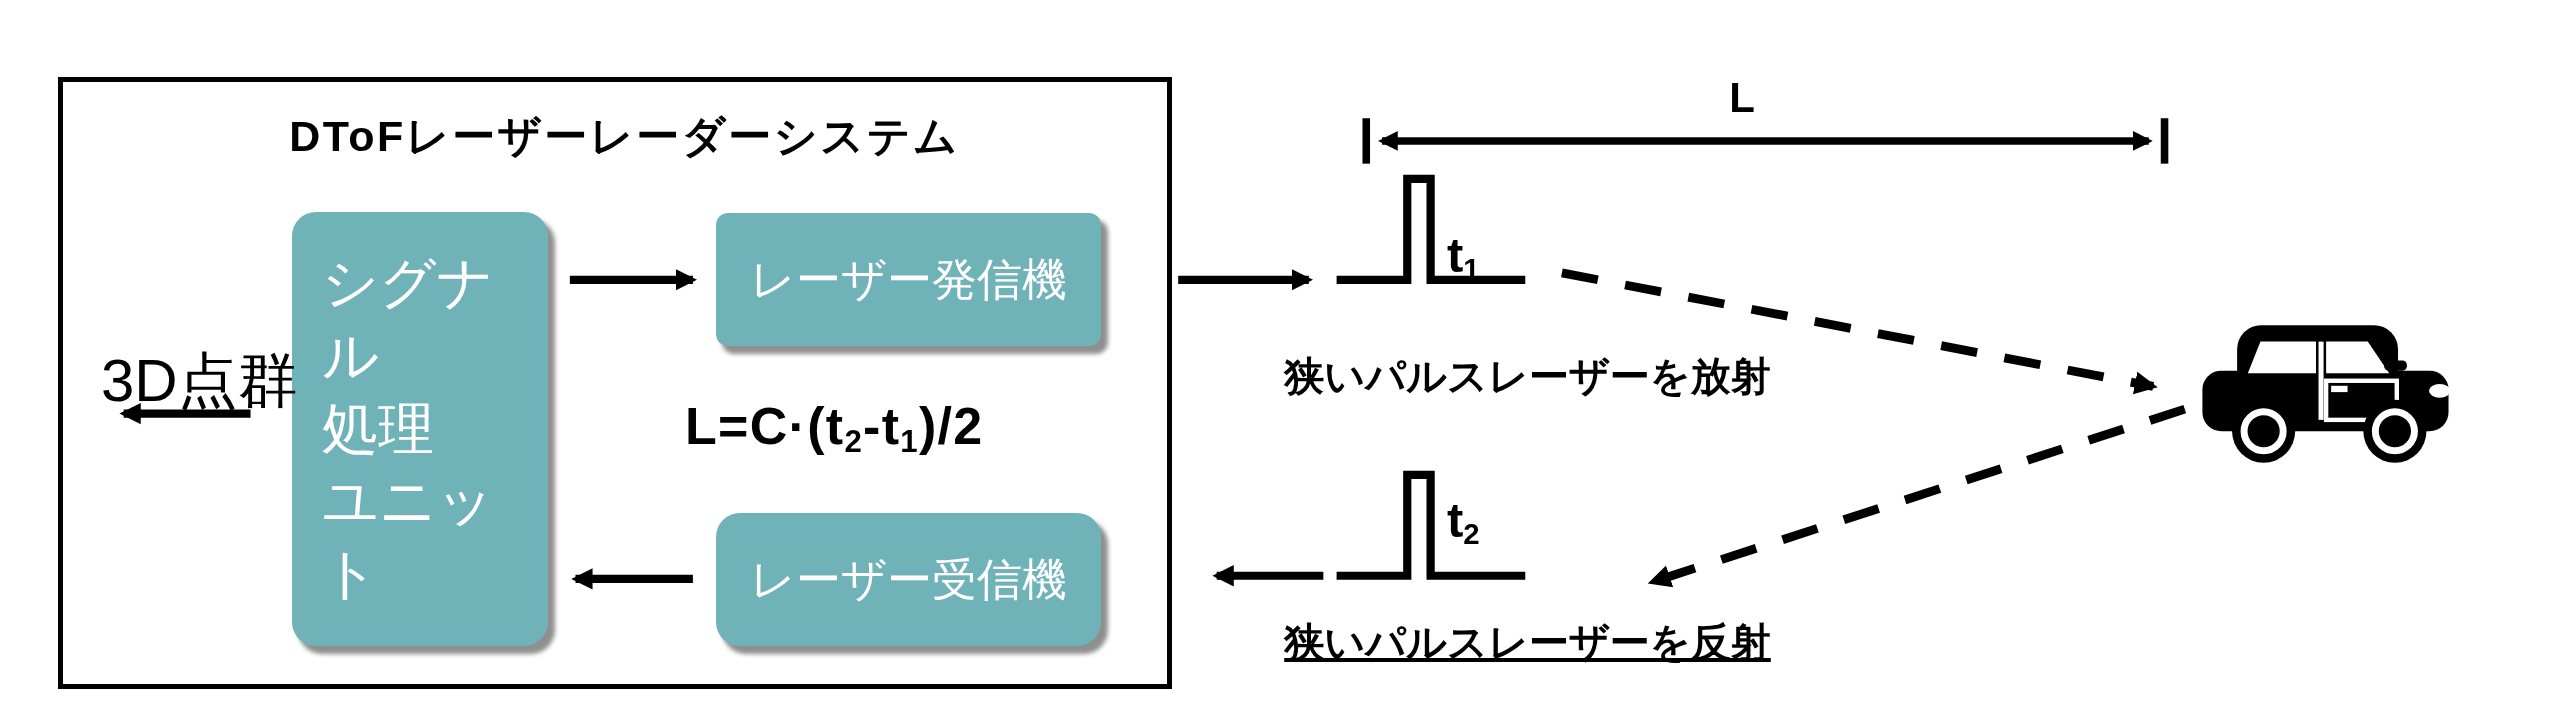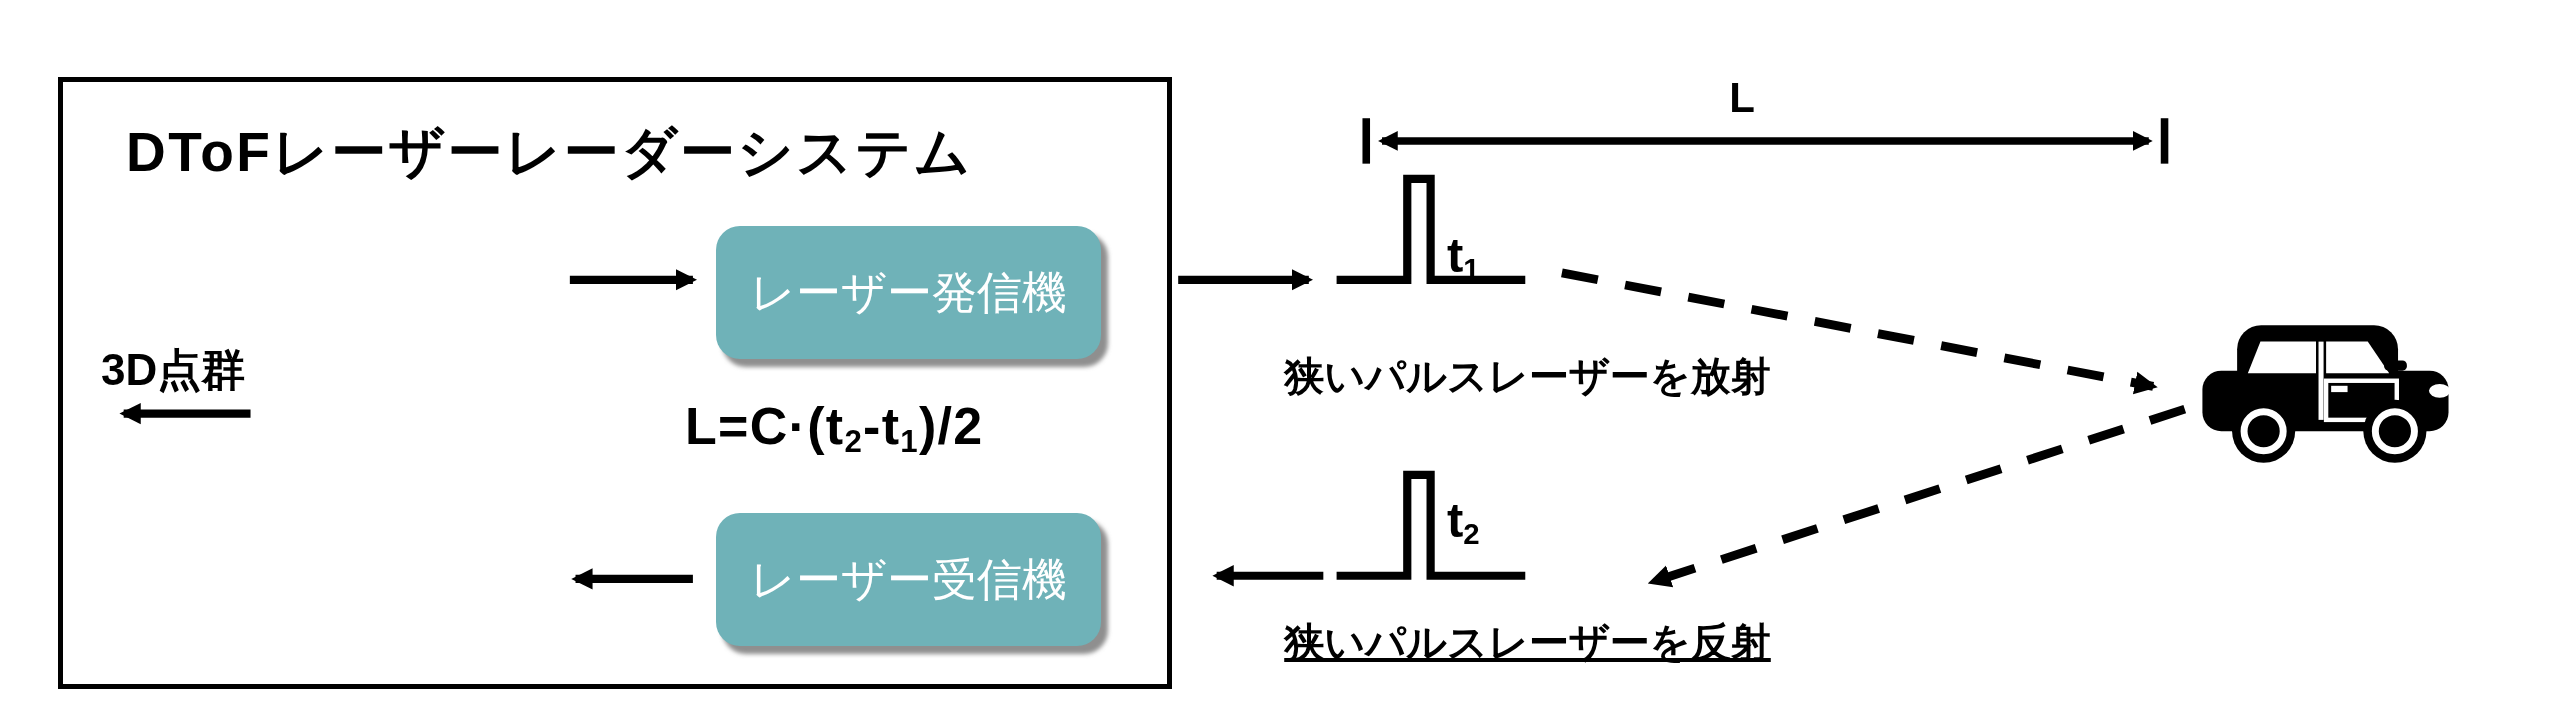--- a/index.html
+++ b/index.html
@@ -9,39 +9,39 @@
     font-family:"Liberation Sans","DejaVu Sans",sans-serif;
     color:var(--line,#000);
   }
   .overlay{position:absolute;left:0;top:0;width:2576px;height:723px;}
   .abs{position:absolute;}
   .system-box{
     left:58px;top:77px;width:1114px;height:612px;
     border:5.7px solid var(--line,#000);box-sizing:border-box;background:transparent;
   }
   .title{
-    left:126px;top:116px;width:997px;
-    font-size:55px;font-weight:700;letter-spacing:2.5px;white-space:nowrap;
+    left:126px;top:108px;width:997px;text-align:center;
+    font-size:43px;font-weight:700;letter-spacing:2.5px;white-space:nowrap;
   }
   .node{
     background:var(--module-fill,#6FB2B8);color:var(--module-text,#fff);
     border-radius:24px;box-shadow:6.3px 7.6px 4.4px rgba(95,95,95,.7);
     display:flex;align-items:center;justify-content:center;box-sizing:border-box;
   }
   .node-signal{
     left:292px;top:212px;width:256px;height:434px;
     justify-content:flex-start;padding-left:30px;
     font-size:56px;line-height:1.3;font-weight:500;
   }
   .node-small{left:716px;width:385px;height:133px;font-size:45px;font-weight:500;white-space:nowrap;}
-  .node-tx{top:226px;}
+  .node-tx{top:213px;border-radius:12px;}
   .node-rx{top:513px;}
   .formula{left:685px;top:396px;font-size:52px;font-weight:700;white-space:nowrap;letter-spacing:1.3px;}
   .formula sub,.tlabel sub{font-size:0.6em;line-height:0;vertical-align:-0.25em;}
-  .out-label{left:101px;top:341px;font-size:44px;font-weight:700;white-space:nowrap;}
+  .out-label{left:101px;top:341px;font-size:60px;font-weight:400;white-space:nowrap;}
   .caption{width:543px;text-align:center;font-size:40px;font-weight:700;white-space:nowrap;}
   .cap-emit{left:1256px;top:318px;margin-top:31px;}
   .cap-reflect{left:1256px;top:615px;text-decoration:underline;}
   .tlabel{font-size:49px;font-weight:700;}
   .t1{left:1447px;top:199px;margin-top:28px;}
   .t2{left:1447px;top:492px;}
   .dist-label{left:1704px;top:74px;width:76px;text-align:center;font-size:42px;font-weight:700;}
   .stroke{stroke:var(--line,#000);fill:none;}
 </style>
 </head>
@@ -92,20 +92,27 @@
       <circle cx="97" cy="168" r="31" fill="none" stroke="#fff" stroke-width="11"></circle>
       <circle cx="305" cy="168" r="50" fill="#000"></circle>
       <circle cx="305" cy="168" r="31" fill="none" stroke="#fff" stroke-width="11"></circle>
     </g>
   </svg>
 
   <div class="abs system-box"></div>
 
   <div class="abs title">DToFレーザーレーダーシステム</div>
 
+  <div class="abs node node-signal">
+    <div>
+      <div>シグナル</div>
+      <div>処理</div>
+      <div>ユニット</div>
+    </div>
+  </div>
 
   <div class="abs node node-small node-tx">
     <span>レーザー発信機</span>
   </div>
 
   <div class="abs node node-small node-rx">
     <span>レーザー受信機</span>
   </div>
 
   <div class="abs formula"><span>L=C·(t</span><sub>2</sub><span>-t</span><sub>1</sub><span>)/2</span></div>

